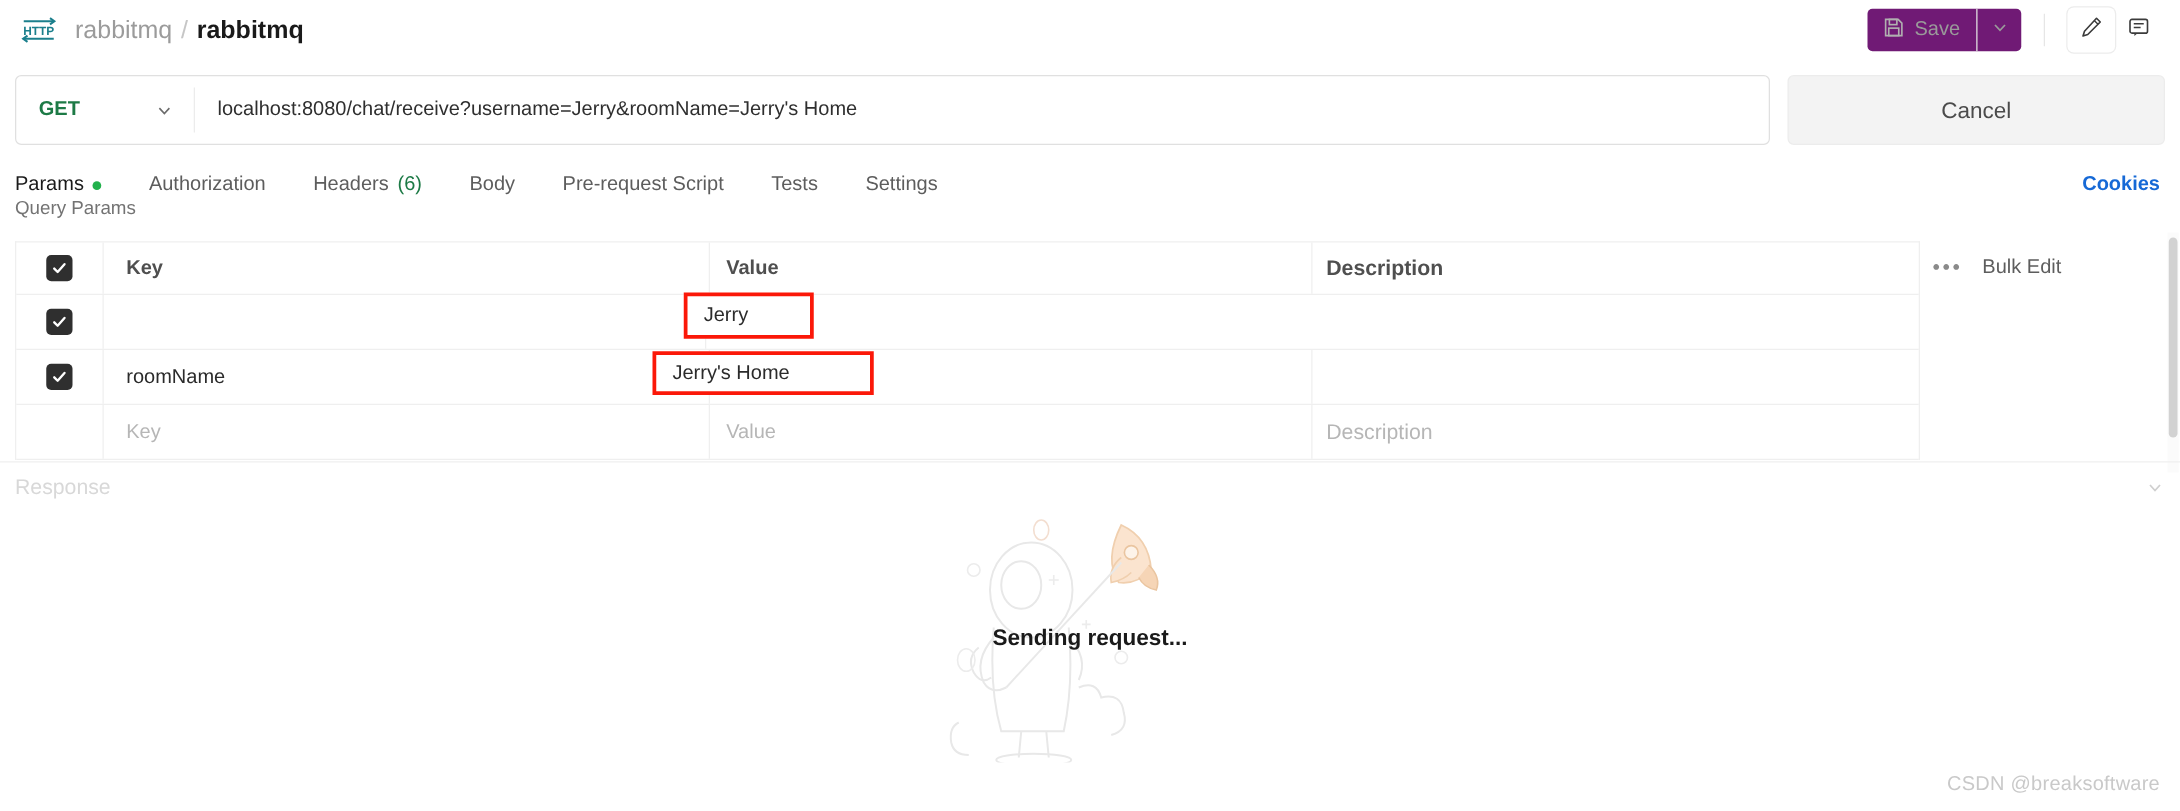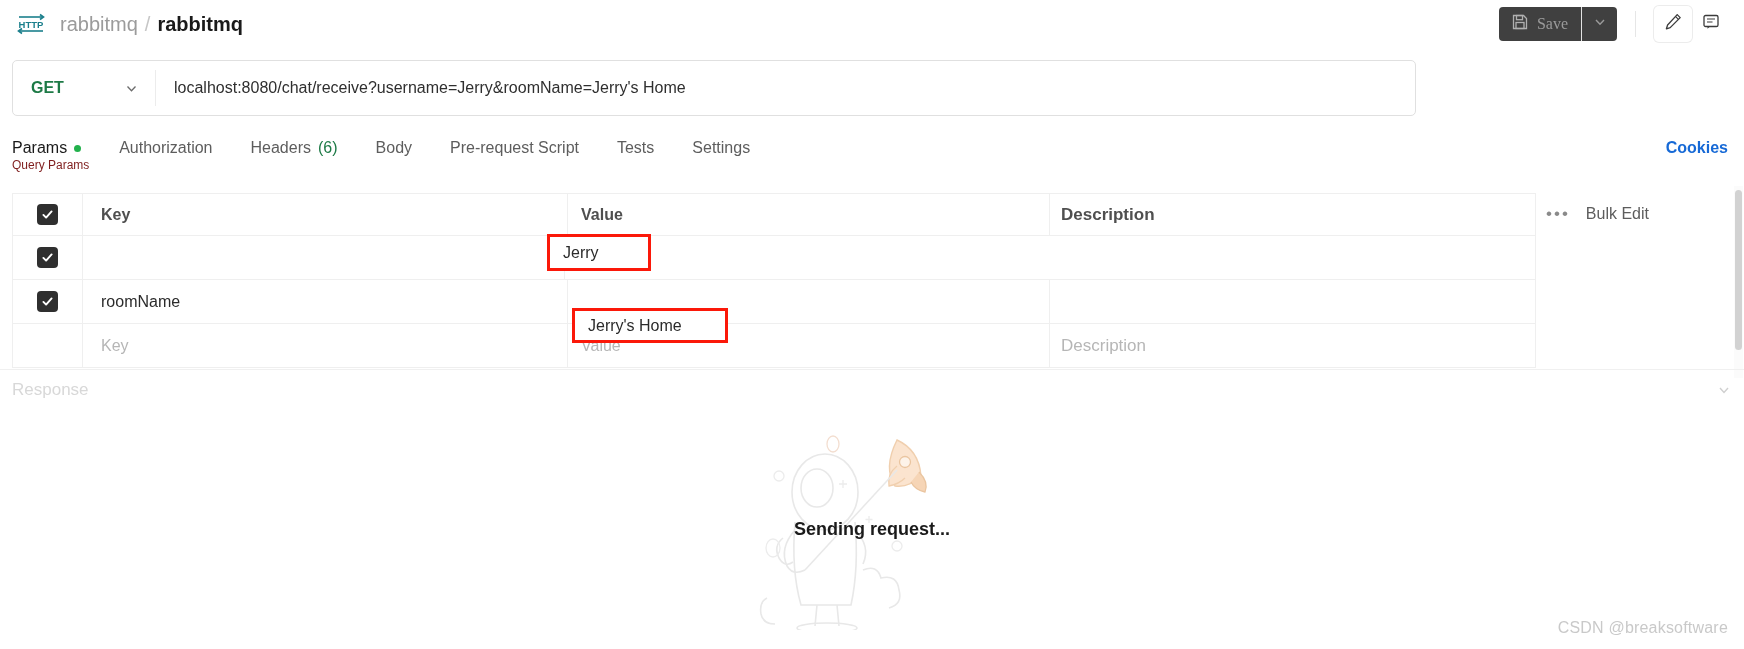--- a/index.html
+++ b/index.html
@@ -39,25 +39,24 @@
   .bc-sep { color: #c6c6c6; }
   .bc-current { color: #1a1a1a; font-weight: bold; }
 
   .topbar-right {
     margin-left: auto;
     display: flex; align-items: center;
     gap: 0;
   }
   .save-group {
     display: flex; align-items: flex-start;
-    background: #404040;
+    background: #701a75;
     border-radius: 4px;
     height: 34px;
     overflow: hidden;
-    font-family: Liberation Serif, serif;
   }
   .save-btn {
     display: flex; align-items: center; gap: 8px;
     padding: 0 13px 0 12px;
     height: 34px;
     color: #9a9a9a;
     font-size: 16px;
     cursor: pointer;
   }
   .save-caret {
@@ -153,21 +152,21 @@
     color: #1669d6;
     font-size: 16px;
     font-weight: bold;
     cursor: pointer;
     padding-right: 4px;
   }
 
   
   .qp-heading {
     position: absolute; top: 158px; left: 12px;
-    font-size: 12px; color: #7f1d1d;
+    font-size: 15px; color: #737373;
     height: 20px; overflow: hidden;
   }
 
   
   .ptable {
     position: absolute; top: 193px; left: 12px;
     width: 1524px;
     border: 1px solid #efefef;
     border-bottom: none;
     background: #fff;
@@ -251,21 +250,21 @@
     position: absolute; top: 380px; left: 12px;
     width: 1720px;
     display: flex; align-items: center;
   }
   .resp-label { color: #d8d8d8; font-size: 17px; }
   .resp-caret { margin-left: auto; display:flex; }
 
   .resp-body {
     position: absolute; top: 410px; left: 0;
     width: 1744px; height: 239px;
-    display: flex; align-items: center; justify-content: center;
+    display: flex; justify-content: center;
   }
   .illus {
     position: relative;
     width: 250px; height: 200px;
     display: flex; align-items: center; justify-content: center;
   }
   .illus svg { position: absolute; top: 0; left: 0; }
   .sending-text {
     position: relative;
     z-index: 3;
@@ -367,20 +366,23 @@
         <span class="method-label">GET</span>
         <span class="method-caret">
           <svg width="15" height="15" viewBox="0 0 15 15">
             <path d="M3.5 5.5 L7.5 9.8 L11.5 5.5" fill="none" stroke="#6b6b6b" stroke-width="1.3"></path>
           </svg>
         </span>
       </div>
       <div class="method-sep"></div>
       <input class="url-input" type="text" value="localhost:8080/chat/receive?username=Jerry&amp;roomName=Jerry's Home" style="">
     </div>
+    <div class="cancel-btn">
+      <span>Cancel</span>
+    </div>
   </div>
 
   <div class="tabs">
     <div class="tab active">
       <span>Params</span>
       <span class="tab-dot"></span>
     </div>
     <div class="tab">
       <span>Authorization</span>
     </div>
@@ -454,21 +456,21 @@
       <div class="cell-check"></div>
       <div class="cell-key ph">Key</div>
       <div class="cell-val ph">Value</div>
       <div class="cell-desc ph">Description</div>
     </div>
   </div>
 
   <div class="redbox" style="left:547px; top:234px; width:104px; height:37px;">
     <span>Jerry</span>
   </div>
-  <div class="redbox" style="left:572px; top:281px; width:156px; height:35px;margin-top:27px;">
+  <div class="redbox" style="left:522px; top:281px; width:177px; height:35px;">
     <span>Jerry's Home</span>
   </div>
 
   <div class="vscroll-track"></div>
   <div class="vscroll"></div>
 
   <div class="hrule"></div>
 
   <div class="resp-head">
     <span class="resp-label">Response</span>

